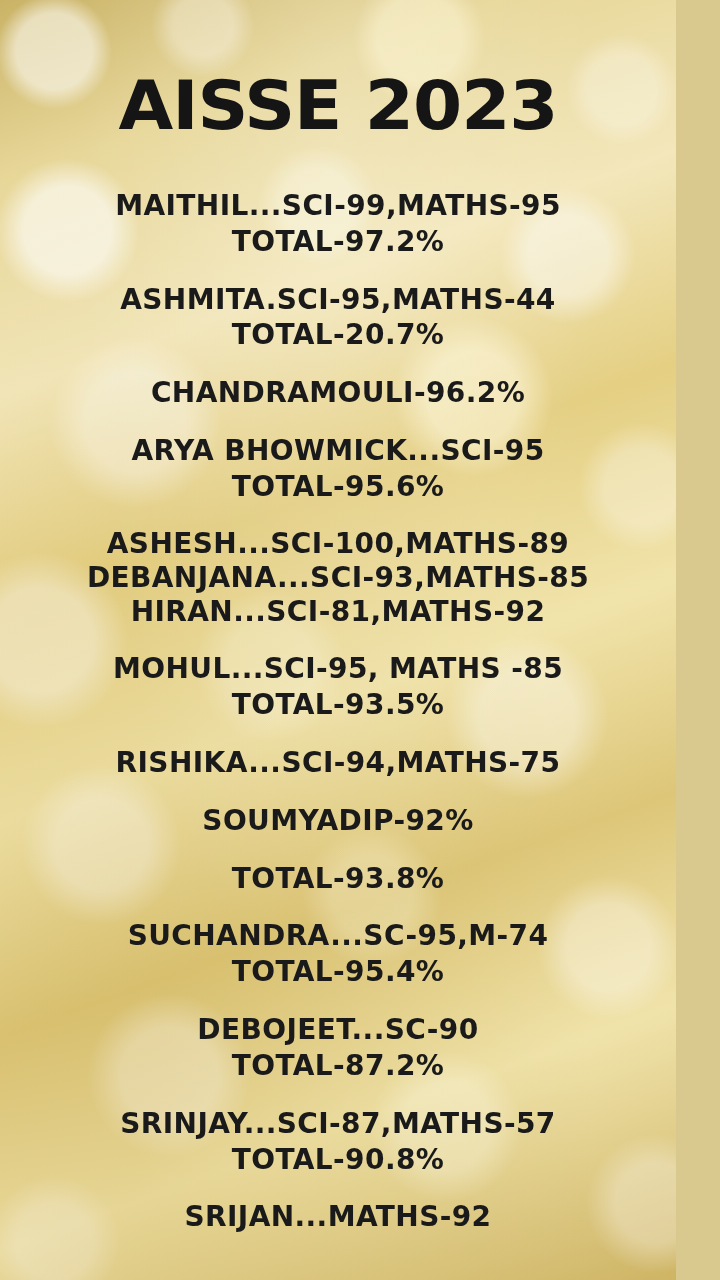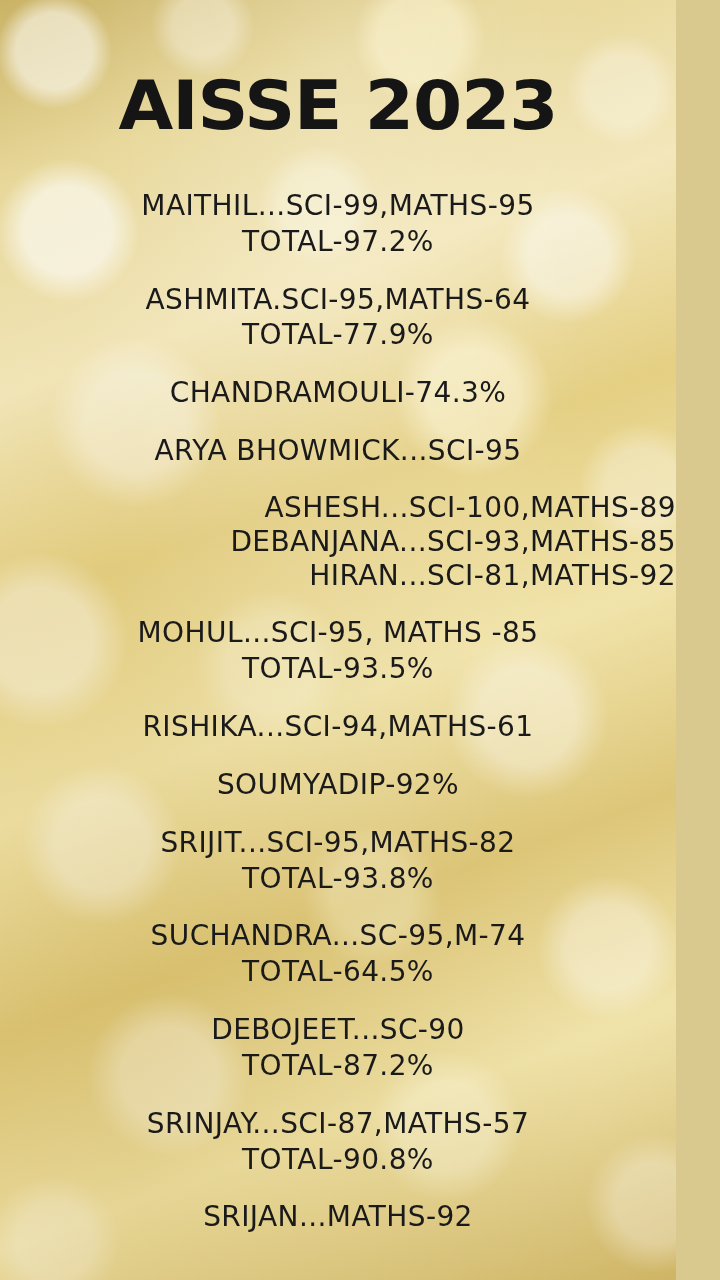--- a/index.html
+++ b/index.html
@@ -68,75 +68,74 @@
     transform: scaleX(1.04);
   }
   .entries {
     display: block;
   }
   .entry {
     margin-bottom: 22px;
   }
   .entry .line {
     font-family: "DejaVu Sans", sans-serif;
-    font-weight: normal;
+    font-weight: bold;
     font-size: 28px;
     letter-spacing: 0.4px;
     color: #1a1a1a;
     line-height: 1.28;
     white-space: nowrap;
   }
   .entry.group .line {
     line-height: 1.22;
-    text-align: right;
   }
 </style>
 </head>
 <body>
 
 <div class="poster">
   <div class="content">
     <h1 class="title">AISSE 2023</h1>
     <div class="entries">
         <div class="entry">
           <div class="line">MAITHIL...SCI-99,MATHS-95</div>
           <div class="line">TOTAL-97.2%</div>
         </div>
         <div class="entry">
-          <div class="line">ASHMITA.SCI-95,MATHS-64</div>
-          <div class="line">TOTAL-77.9%</div>
+          <div class="line">ASHMITA.SCI-95,MATHS-44</div>
+          <div class="line">TOTAL-20.7%</div>
         </div>
         <div class="entry">
-          <div class="line">CHANDRAMOULI-74.3%</div>
+          <div class="line">CHANDRAMOULI-96.2%</div>
         </div>
         <div class="entry">
           <div class="line">ARYA BHOWMICK...SCI-95</div>
+          <div class="line">TOTAL-95.6%</div>
         </div>
         <div class="entry group">
           <div class="line">ASHESH...SCI-100,MATHS-89</div>
           <div class="line">DEBANJANA...SCI-93,MATHS-85</div>
           <div class="line">HIRAN...SCI-81,MATHS-92</div>
         </div>
         <div class="entry">
           <div class="line">MOHUL...SCI-95, MATHS -85</div>
           <div class="line">TOTAL-93.5%</div>
         </div>
         <div class="entry">
-          <div class="line">RISHIKA...SCI-94,MATHS-61</div>
+          <div class="line">RISHIKA...SCI-94,MATHS-75</div>
         </div>
         <div class="entry">
           <div class="line">SOUMYADIP-92%</div>
         </div>
         <div class="entry">
-          <div class="line">SRIJIT...SCI-95,MATHS-82</div>
           <div class="line">TOTAL-93.8%</div>
         </div>
         <div class="entry">
           <div class="line">SUCHANDRA...SC-95,M-74</div>
-          <div class="line">TOTAL-64.5%</div>
+          <div class="line">TOTAL-95.4%</div>
         </div>
         <div class="entry">
           <div class="line">DEBOJEET...SC-90</div>
           <div class="line">TOTAL-87.2%</div>
         </div>
         <div class="entry">
           <div class="line">SRINJAY...SCI-87,MATHS-57</div>
           <div class="line">TOTAL-90.8%</div>
         </div>
         <div class="entry">

